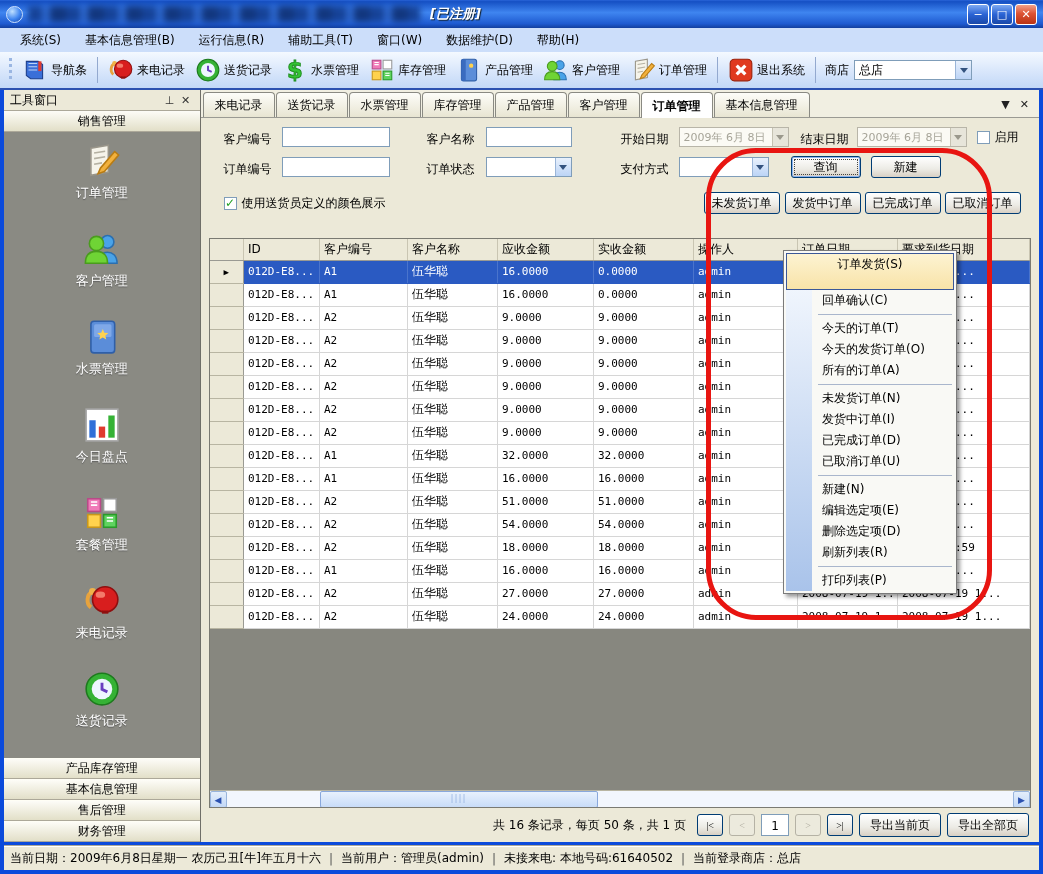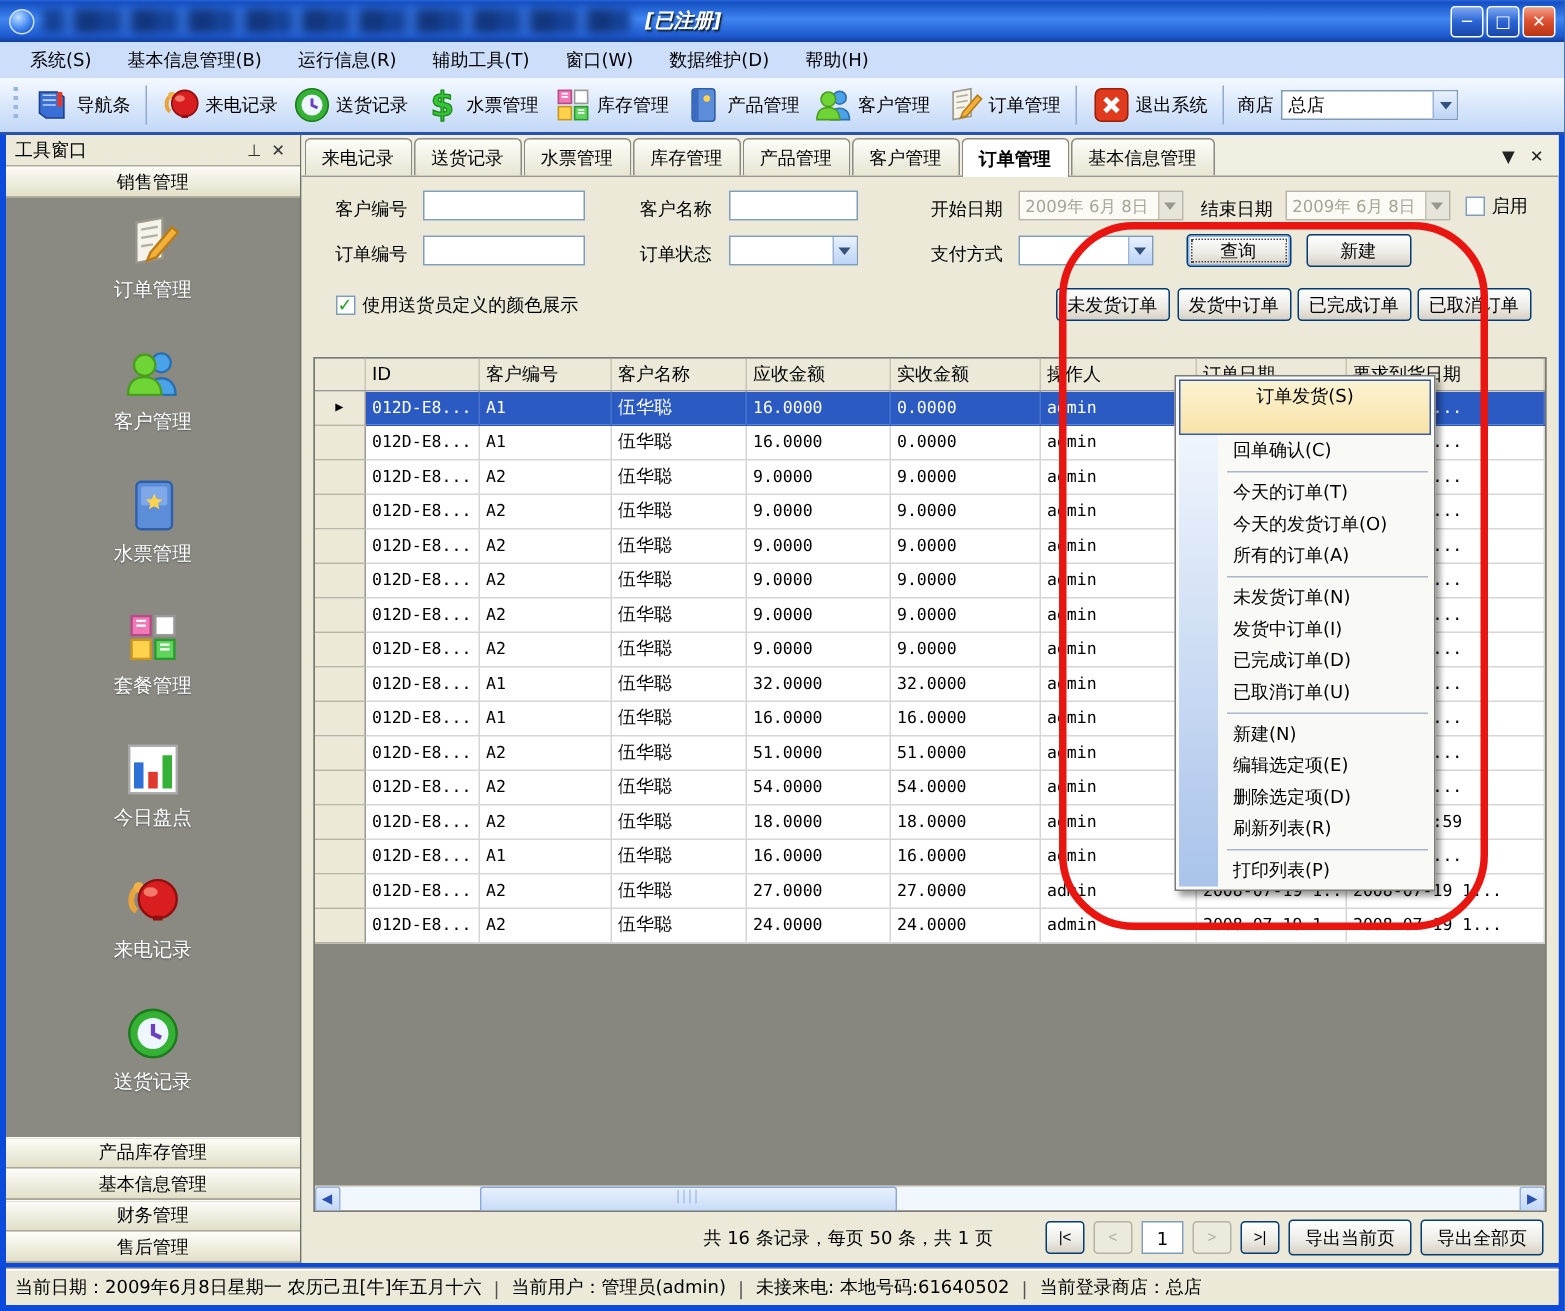--- a/index.html
+++ b/index.html
@@ -75,21 +75,21 @@
   .datefield { position:absolute; top:3px; height:20px; border:1px solid #b8b5a8; background:#fbfaf4;
     color:#a6a498; font-size:11px; display:flex; align-items:center; padding-left:4px; }
   .datefield .arrow, .combo .arrow { margin-left:auto; width:16px; height:100%;
     background:linear-gradient(180deg,#e9f1fc,#bcd4f6); border-left:1px solid #9ab5d8;
     display:flex; align-items:center; justify-content:center; }
   .datefield .arrow { background:#e7e5da; border-left:1px solid #c5c2b2; }
   .arrow::after { content:""; border:4px solid transparent; border-top:5px solid #33527e; margin-top:4px; }
   .datefield .arrow::after { border-top-color:#9a988c; }
   .combo { position:absolute; top:3px; height:20px; border:1px solid #7f9db9; background:#fff; display:flex; align-items:center; padding-left:4px; }
   .xp-btn { border:1px solid #003c74; border-radius:3px; background:linear-gradient(180deg,#fff,#ecebe5 60%,#d8d0c4);
-    font-size:12px; color:#000; display:inline-flex; align-items:center; justify-content:center; font-family:Liberation Sans, sans-serif; }
+    font-size:12px; color:#000; display:inline-flex; align-items:center; justify-content:center; font-family:Liberation Serif, serif; }
   .frow .xp-btn { position:absolute; top:2px; height:22px; }
   .xp-btn.focused { outline:1px dotted #444; outline-offset:-4px; box-shadow:0 0 0 1px #8cb4ef inset; }
   .chk { position:absolute; top:5px; display:flex; align-items:center; gap:5px; }
   .chkbox { width:13px; height:13px; border:1px solid #7f9db9; background:#fff; font-size:12px; line-height:11px;
     color:#21a121; font-weight:bold; text-align:center; }
 
   
   .tablewrap { flex:1; border:1px solid #7a7a72; background:#87877f; display:flex; flex-direction:column; overflow:hidden; }
   table.grid { border-collapse:collapse; table-layout:fixed; width:820px; background:#fff; font-size:11px; }
   table.grid th { height:21px; background:#ece9d8; font-weight:normal; text-align:left; padding:0 4px;
@@ -106,21 +106,21 @@
   .hs-arrow { position:absolute; top:0; width:17px; height:17px; background:linear-gradient(180deg,#e4eefb,#c2d8f7);
     border:1px solid #98b4dc; border-radius:2px; color:#2b51b0; font-size:9px; display:flex; align-items:center; justify-content:center; }
   .hs-arrow.left { left:0; } .hs-arrow.right { right:0; }
   .hs-thumb { position:absolute; top:0; left:110px; width:278px; height:17px; border:1px solid #89a8dc; border-radius:2px;
     background:linear-gradient(180deg,#e8f1fd,#c8dcf8); }
   .hs-thumb::after { content:"||||"; position:absolute; left:50%; top:1px; transform:translateX(-50%);
     font-size:9px; color:#9ab6e2; letter-spacing:1px; }
 
   
   .pagination { height:34px; display:flex; align-items:center; justify-content:flex-end; gap:6px; font-size:12px; padding:0 2px; }
-  .pg-summary { margin-right:29px; }
+  .pg-summary { margin-right:5px; }
   .pg-btn { width:26px; height:22px; font-size:10px; }
   .pg-btn.disabled { border-color:#b5b2a5; color:#b0ada0; background:#eceadd; }
   .pg-page { width:28px; height:22px; border:1px solid #7f9db9; background:#fff; text-align:center; line-height:22px; }
   .pg-export { height:24px; padding:0 10px; }
 
   
   .statusbar { position:absolute; left:4px; top:846px; width:1035px; height:24px; background:#ece9d8;
     border-top:1px solid #fff; box-shadow:0 -1px 0 #aca899; display:flex; align-items:center; padding:0 6px;
     font-size:12px; color:#000; }
   .statusbar .divider { margin:0 8px; color:#555; }
@@ -308,39 +308,39 @@
                 <rect x="5" y="2" width="15" height="20" rx="2" fill="#5b8dd9" stroke="#2f5fa8"></rect>
                 <rect x="7" y="4" width="11" height="8" rx="1" fill="#7fa8e8"></rect>
                 <path d="M12.5 7l1 2.3 2.5.2-1.9 1.7.6 2.4-2.2-1.3-2.2 1.3.6-2.4-1.9-1.7 2.5-.2z" fill="#ffd24d"></path>
               </svg>
             </span>
             <span class="lbl">水票管理</span>
           </span>
           <span class="side-item">
             <span class="icon" style="width:38px;height:38px">
               <svg viewBox="0 0 24 24">
+                <rect x="2" y="2" width="20" height="20" fill="#fff" stroke="#aaa"></rect>
+                <rect x="4" y="9" width="4" height="11" fill="#2f6fd8"></rect>
+                <rect x="10" y="13" width="4" height="7" fill="#e03a2f"></rect>
+                <rect x="16" y="6" width="4" height="14" fill="#35b235"></rect>
+              </svg>
+            </span>
+            <span class="lbl">今日盘点</span>
+          </span>
+          <span class="side-item">
+            <span class="icon" style="width:38px;height:38px">
+              <svg viewBox="0 0 24 24">
                 <rect x="3" y="3" width="8" height="8" fill="#f07ab8" stroke="#b84a88"></rect>
                 <rect x="13" y="3" width="8" height="8" fill="#fff" stroke="#999"></rect>
                 <rect x="3" y="13" width="8" height="8" fill="#ffd24d" stroke="#c9971a"></rect>
                 <rect x="13" y="13" width="8" height="8" fill="#5fd45f" stroke="#2a9a2a"></rect>
                 <path d="M5 5h4M5 7h4M15 15h4M15 17h4" stroke="#fff"></path>
               </svg>
             </span>
             <span class="lbl">套餐管理</span>
-          </span>
-          <span class="side-item">
-            <span class="icon" style="width:38px;height:38px">
-              <svg viewBox="0 0 24 24">
-                <rect x="2" y="2" width="20" height="20" fill="#fff" stroke="#aaa"></rect>
-                <rect x="4" y="9" width="4" height="11" fill="#2f6fd8"></rect>
-                <rect x="10" y="13" width="4" height="7" fill="#e03a2f"></rect>
-                <rect x="16" y="6" width="4" height="14" fill="#35b235"></rect>
-              </svg>
-            </span>
-            <span class="lbl">今日盘点</span>
           </span>
           <span class="side-item">
             <span class="icon" style="width:38px;height:38px">
               <svg viewBox="0 0 24 24">
                 <path d="M5 16c-3-2-3-8 1-10" stroke="#e8a33d" stroke-width="2.5" fill="none"></path>
                 <circle cx="6" cy="6" r="2.2" fill="#f0b24a"></circle>
                 <circle cx="14" cy="11" r="8" fill="#d81e1e" stroke="#8f0f0f"></circle>
                 <ellipse cx="11" cy="8" rx="3" ry="2" fill="#f37a6a"></ellipse>
                 <rect x="12" y="18" width="4" height="2" fill="#8f0f0f"></rect>
               </svg>
@@ -354,22 +354,22 @@
                 <circle cx="12" cy="12" r="6.5" fill="#eef6ff"></circle>
                 <path d="M12 8v4.2l3.4 1.6" stroke="#6a3fc0" stroke-width="1.8" fill="none"></path>
               </svg>
             </span>
             <span class="lbl">送货记录</span>
           </span>
         </div>
       <div class="side-bottom" id="side-bottom">
           <div class="side-bottom-row">产品库存管理</div>
           <div class="side-bottom-row">基本信息管理</div>
+          <div class="side-bottom-row">售后管理</div>
           <div class="side-bottom-row">财务管理</div>
-          <div class="side-bottom-row">售后管理</div>
         </div>
     </div>
 
     <div class="content">
       <div class="tabstrip" id="tabstrip">
           <span class="tab">来电记录</span>
           <span class="tab">送货记录</span>
           <span class="tab">水票管理</span>
           <span class="tab">库存管理</span>
           <span class="tab">产品管理</span>

